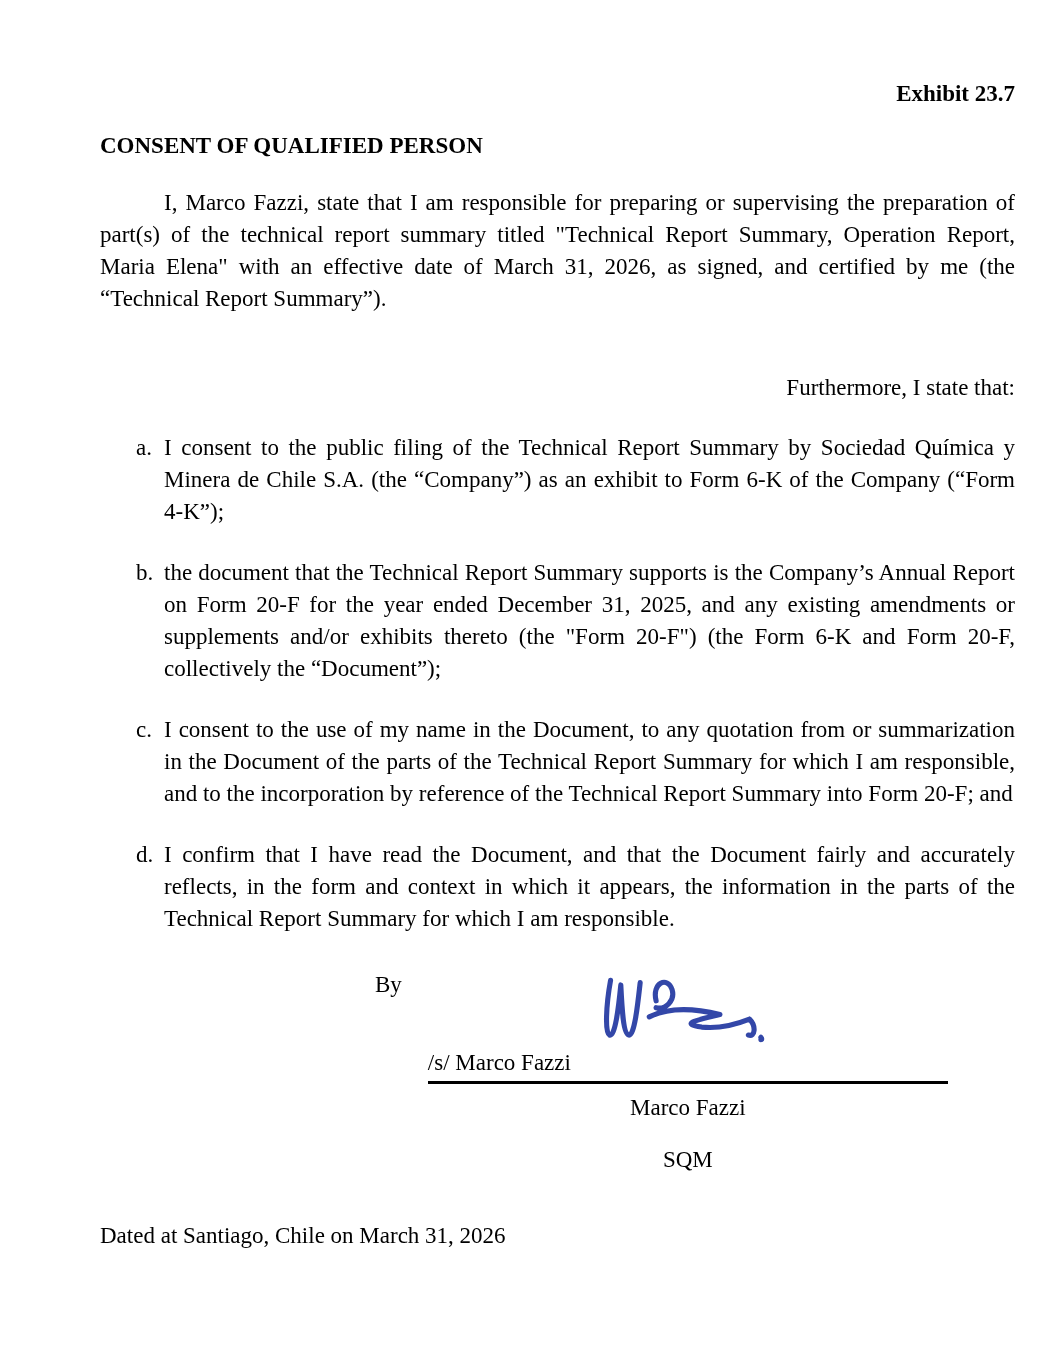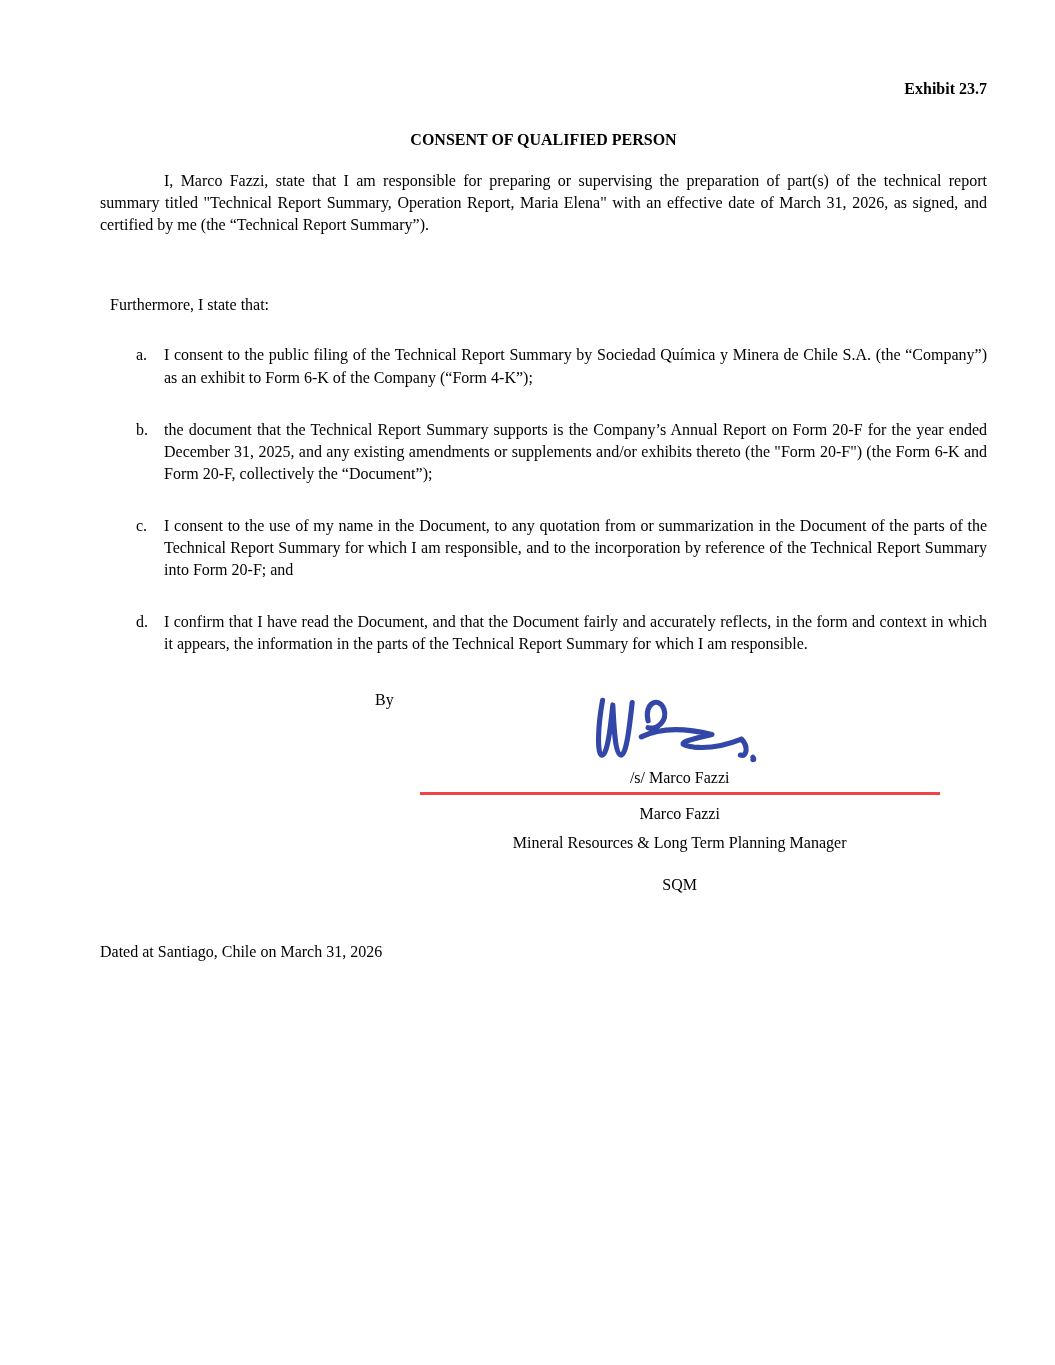--- a/index.html
+++ b/index.html
@@ -4,43 +4,44 @@
 <style>
   * { box-sizing: border-box; }
   html, body { margin: 0; padding: 0; background: #ffffff; }
   .page {
     position: relative;
     width: 1055px;
     height: 1365px;
     margin: 0 auto;
     background: #ffffff;
     font-family: "Liberation Serif", "DejaVu Serif", serif;
-    font-size: 16px;
+    font-size: 23px;
     line-height: 1.38;
     color: #000000;
-    padding: 78px 68px 40px 100px;
+    padding: 78px 40px 40px 100px;
     overflow: hidden;
   }
   .exhibit-label {
     text-align: right;
     font-weight: bold;
   }
   .doc-title {
-    text-align: center;
+    text-align: left;
     font-weight: bold;
-    margin-top: 29px;
+    margin-top: 20px;
   }
   .intro-paragraph {
-    margin-top: 19px;
+    margin-top: 26px;
     text-align: justify;
     text-indent: 64px;
   }
   .furthermore-line {
     margin-top: 58px;
     padding-left: 10px;
+    text-align: right;
   }
   .consent-list {
     margin-top: 28px;
     padding-left: 36px;
   }
   .consent-item {
     position: relative;
     padding-left: 28px;
     text-align: justify;
     margin-bottom: 30px;
@@ -64,22 +65,21 @@
     display: flex;
     flex-direction: column;
     align-items: center;
   }
   .signature-image {
     height: 82px;
     margin-bottom: -4px;
   }
   .sig-line {
     width: 100%;
-    text-align: center;
-    border-bottom: 3px solid #ef4444;
+    border-bottom: 3px solid #000000;
     padding-bottom: 3px;
   }
   .sig-name { margin-top: 8px; text-align: center; }
   .sig-title { margin-top: 7px; text-align: center; }
   .sig-company { margin-top: 20px; text-align: left; }
   .dated-line {
     margin-top: 44px;
   }
 </style>
 </head>
@@ -119,20 +119,19 @@
     <div class="sig-col">
       <svg class="signature-image" viewBox="0 0 160 72" width="186" height="82" fill="none">
         <path stroke="#3347a8" stroke-width="4.5" stroke-linecap="round" stroke-linejoin="round" fill="none" d="M12,10 C8,32 7,56 11,58 C16,60 19,34 21,14 C22,34 23,57 28,58 C33,59 36,30 38,12
                  M52,28 C48,12 62,6 66,18 C69,28 60,36 52,34
                  M46,42 C66,32 92,36 108,40 C92,44 70,48 92,51 C110,53 124,48 134,44
                  M134,44 C140,50 139,60 133,58
                  M144,60 C145,61 145,62 144,62"></path>
       </svg>
       <div class="sig-line">/s/ Marco Fazzi</div>
       <div class="sig-name">Marco Fazzi</div>
-      <div class="sig-title">Mineral Resources &amp; Long Term Planning Manager</div>
       <div class="sig-company">SQM</div>
     </div>
   </div>
 
   <div class="dated-line">Dated at Santiago, Chile on March 31, 2026</div>
 
 </div>
 
 </body></html>

